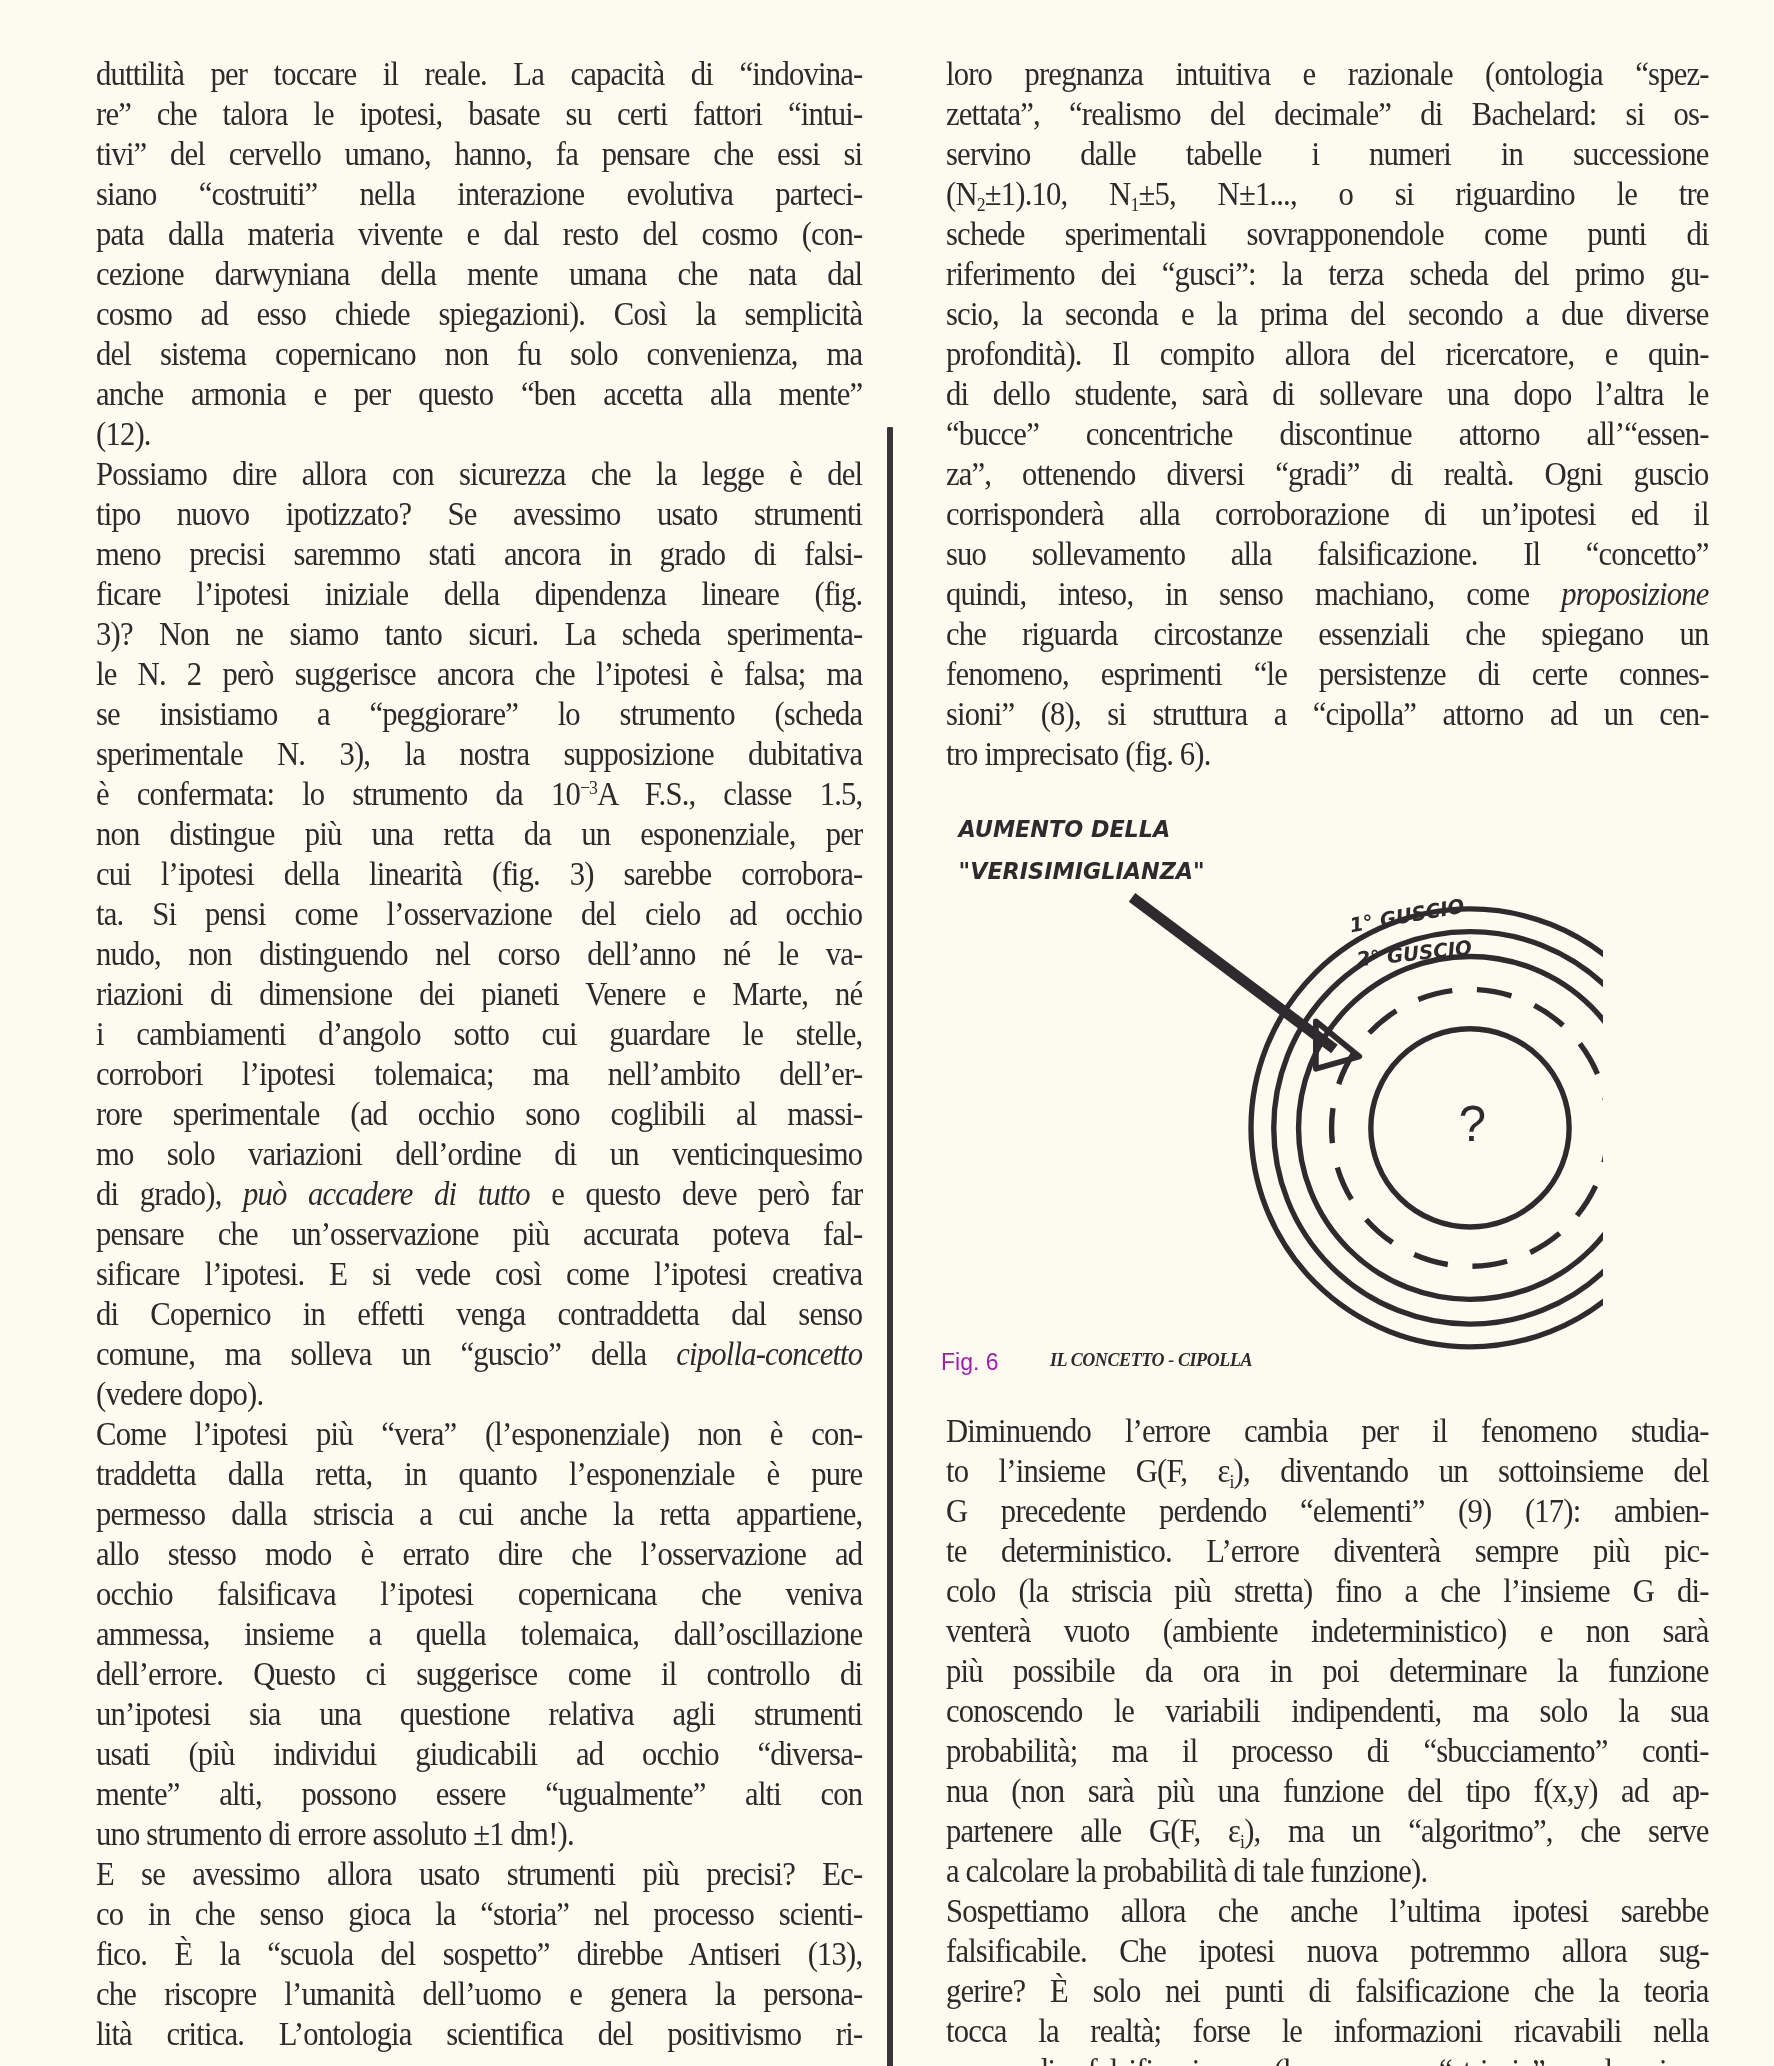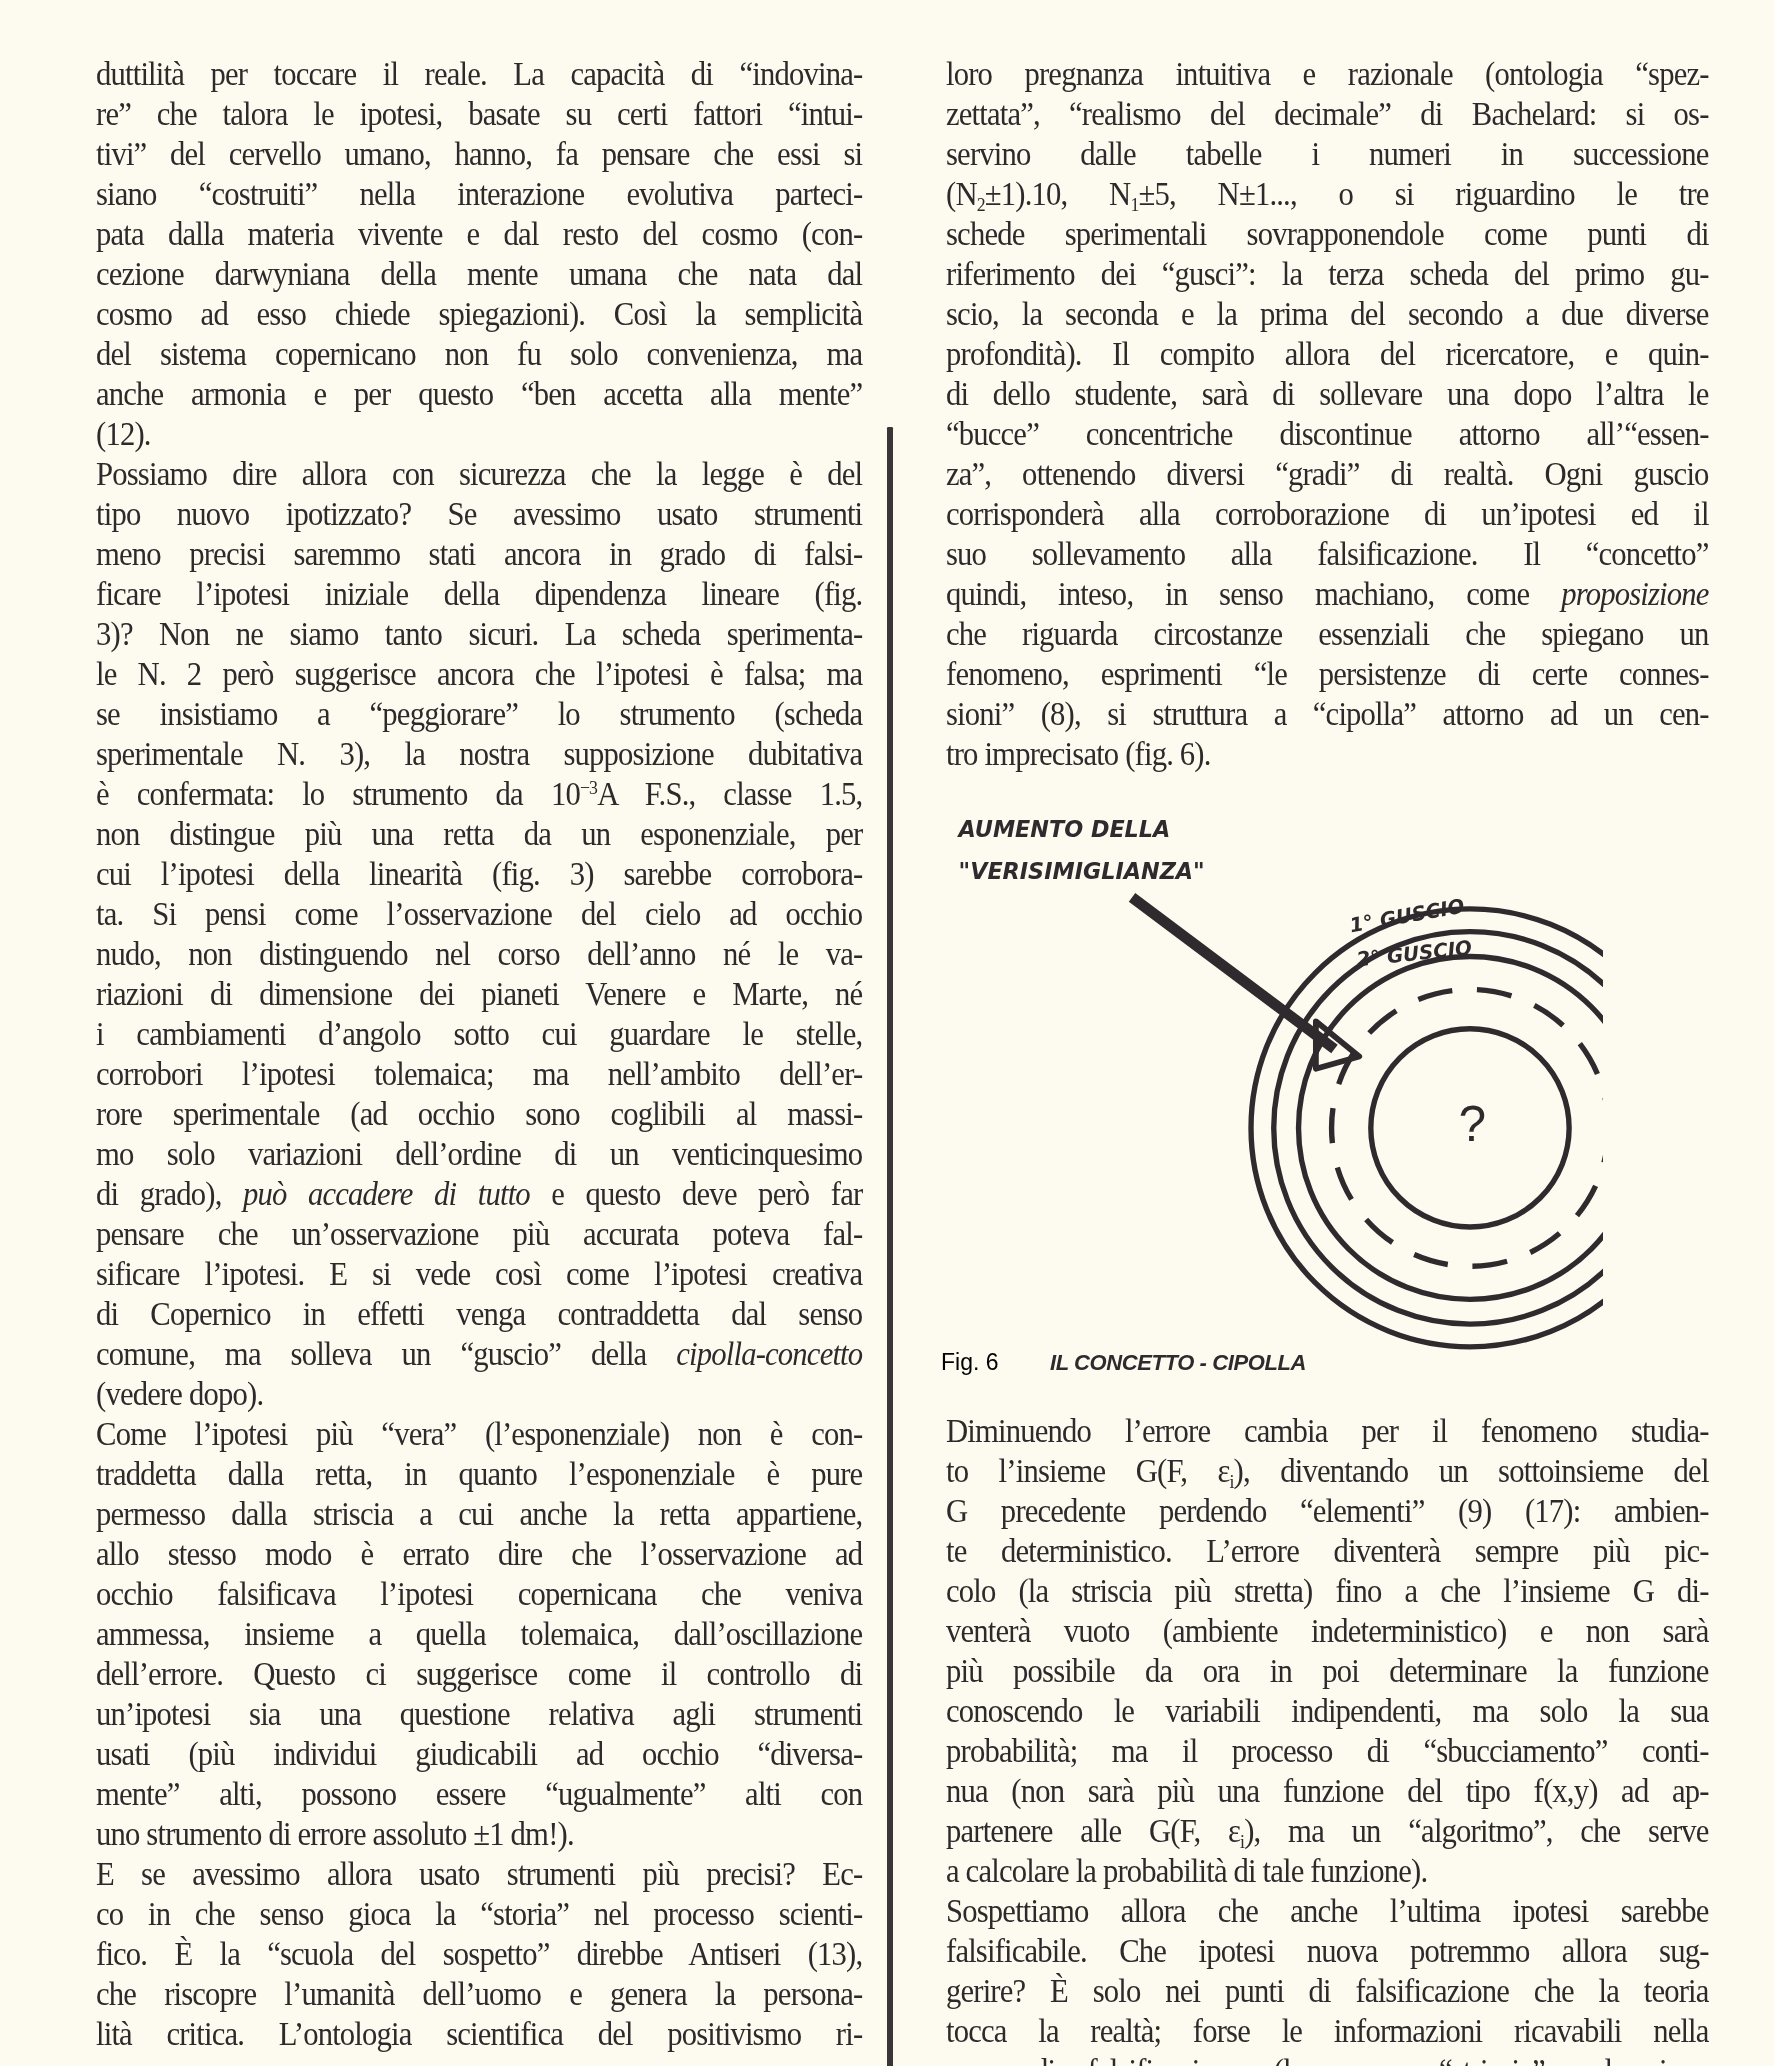--- a/index.html
+++ b/index.html
@@ -27,26 +27,26 @@
     position: absolute; left: 887px; top: 427px; width: 5.8px; height: 1657px;
     background: #3a3537; border-radius: 1.2px;
   }
   #figure {
     position: absolute; left: 942px; top: 796px; width: 661px; height: 620px;
   }
   #figure svg { width: 661px; height: 620px; display: block; }
   .hand { font-family: "DejaVu Sans", sans-serif; font-weight: bold; font-style: italic; fill: #2f2a2d; }
   #fig-label {
     position: absolute; left: 941px; top: 1349px;
-    font-family: "Liberation Sans", sans-serif; font-size: 23px; color: #000000;
+    font-family: "Liberation Sans", sans-serif; font-size: 23px; color: #a21caf;
   }
   #fig-caption {
     position: absolute; left: 1050px; top: 1350px;
-    font-family: Liberation Sans, sans-serif; font-weight: bold; font-style: italic;
-    font-size: 22px; letter-spacing: -0.4px; color: #2f2a2d;
+    font-family: Liberation Serif, serif; font-weight: bold; font-style: italic;
+    font-size: 18px; letter-spacing: -0.4px; color: #2f2a2d;
   }
 </style>
 </head>
 <body>
 
 <div id="col-left" class="col">
     <div class="line"><span>duttilità per toccare il reale. La capacità di “indovina-</span></div>
     <div class="line"><span>re” che talora le ipotesi, basate su certi fattori “intui-</span></div>
     <div class="line"><span>tivi” del cervello umano, hanno, fa pensare che essi si</span></div>
     <div class="line"><span>siano “costruiti” nella interazione evolutiva parteci-</span></div>

